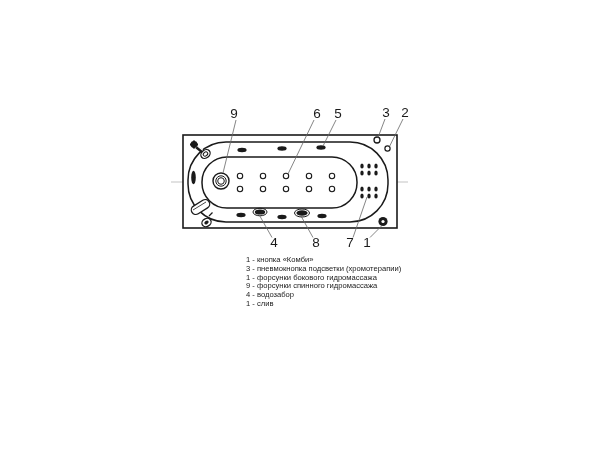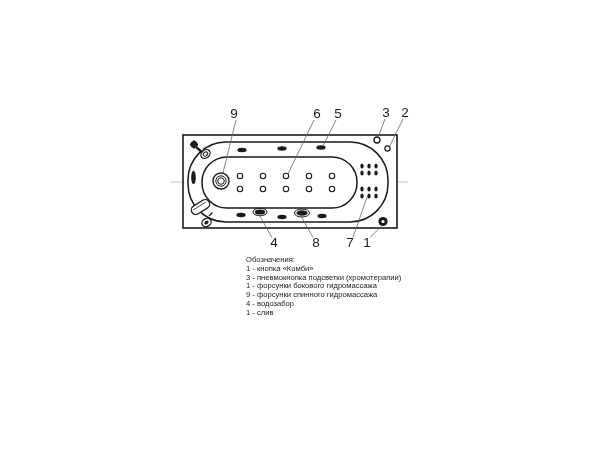--- a/index.html
+++ b/index.html
@@ -141,21 +141,20 @@
       <text class="callout" x="386" y="116.5">3</text>
       <text class="callout" x="405" y="116.5">2</text>
       <text class="callout" x="274" y="247">4</text>
       <text class="callout" x="316" y="247">8</text>
       <text class="callout" x="350" y="247">7</text>
       <text class="callout" x="367" y="247">1</text>
     </g>
   </svg>
 
   <div class="legend">
-    <div>Обозначения:</div>
     <div>1 - кнопка «Комби»</div>
     <div>3 - пневмокнопка подсветки (хромотерапии)</div>
     <div>1 - форсунки бокового гидромассажа</div>
     <div>9 - форсунки спинного гидромассажа</div>
     <div>4 - водозабор</div>
     <div>1 - слив</div>
   </div>
 
 </div>
 

